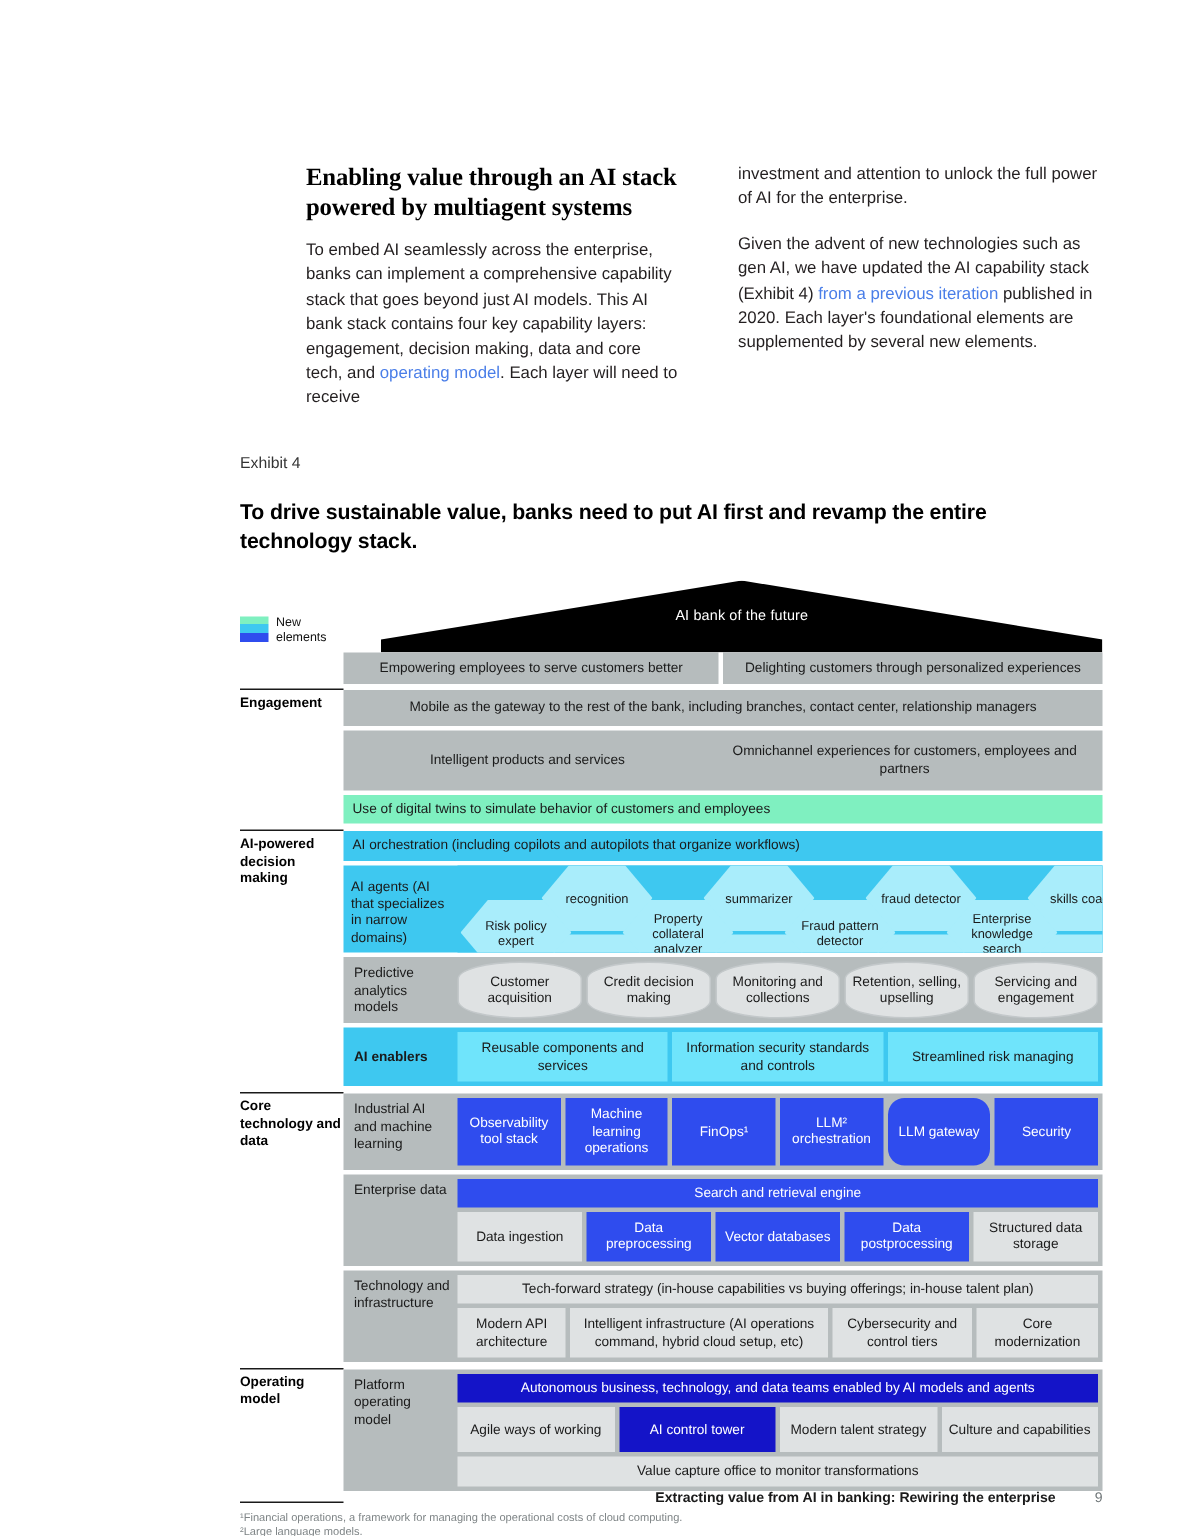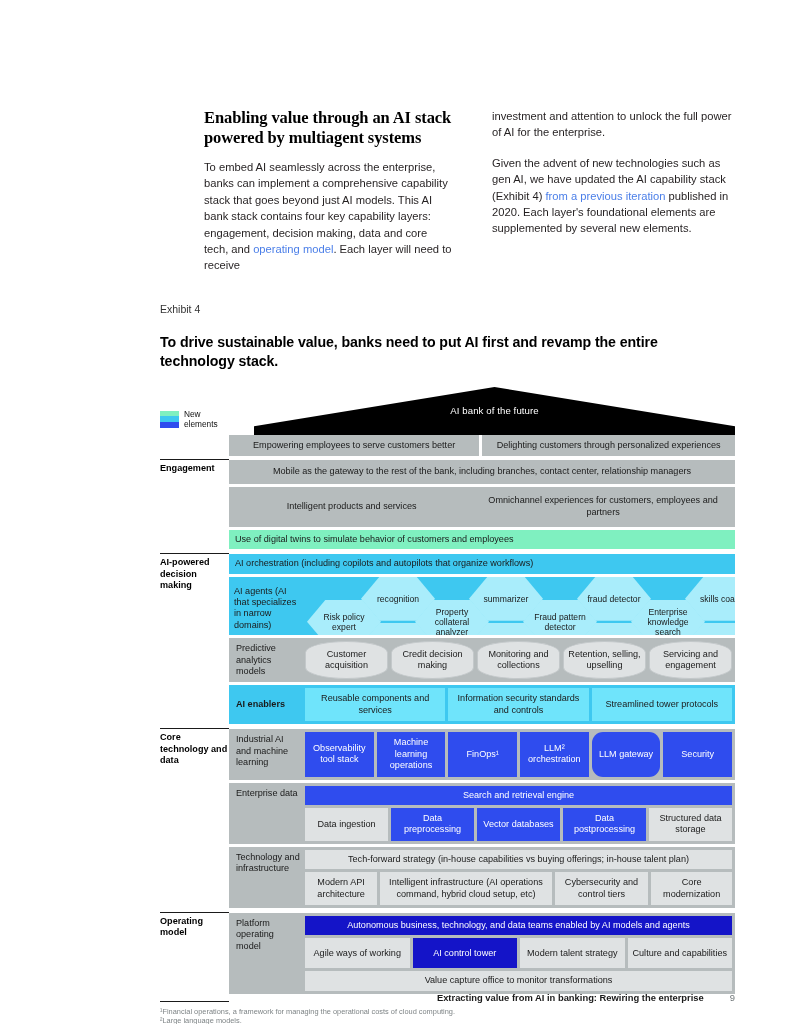--- a/index.html
+++ b/index.html
@@ -232,21 +232,21 @@
             <div class="cell grey-lt pill" style="flex: 1 1 0%; min-height: 30px;">Retention, selling, upselling</div>
             <div class="cell grey-lt pill" style="flex: 1 1 0%; min-height: 30px;">Servicing and engagement</div>
           </div>
       </div>
 
       <div class="band" style="background:#3ec8f0;padding:3px;display:flex">
         <div class="sublabel mid" style="flex:0 0 73px;width:73px;padding:2px 4px">AI enablers</div>
         <div class="cellrow" style="flex:1" id="enabler-cells">
             <div class="cell cyan" style="flex: 1 1 0%; min-height: 30px;">Reusable components and services</div>
             <div class="cell cyan" style="flex: 1 1 0%; min-height: 30px;">Information security standards and controls</div>
-            <div class="cell cyan" style="flex: 1 1 0%; min-height: 30px;">Streamlined tower protocols</div>
+            <div class="cell cyan" style="flex: 1 1 0%; min-height: 30px;">Streamlined risk managing</div>
           </div>
       </div>
 
     </div>
   </div>
 
   <div class="rule-row">
       <div class="rule"></div>
       <div class="sp"></div>
     </div>

